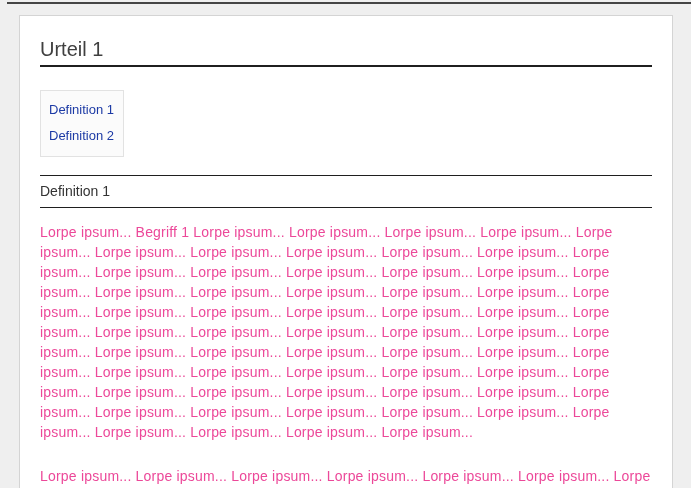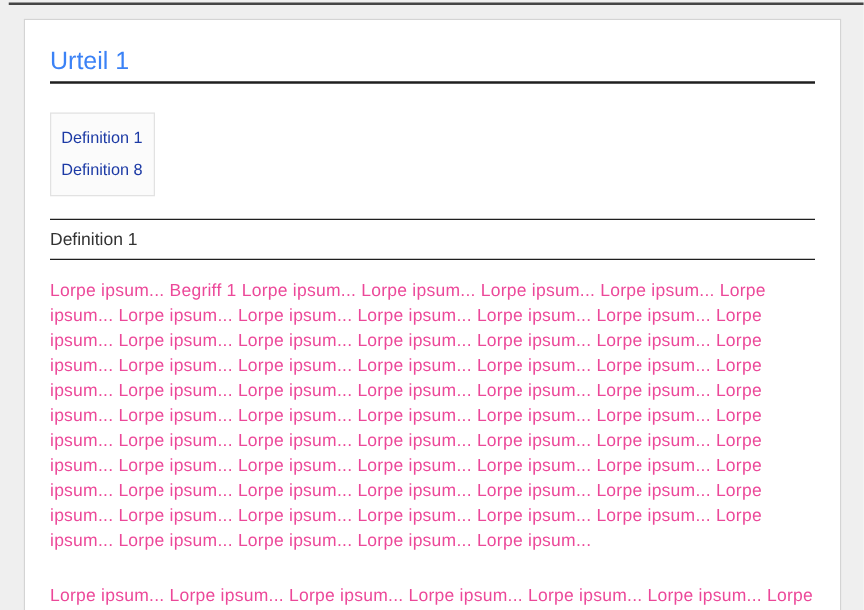--- a/index.html
+++ b/index.html
@@ -30,21 +30,21 @@
     padding: 21px 20px 40px 20px;
     background: #ffffff;
     border: 1px solid #d4d4d4;
     min-height: 700px;
   }
   h1.page-title {
     margin: 0;
     font-size: 20px;
     line-height: 24px;
     font-weight: 400;
-    color: #3b82f6;
+    color: #404040;
     padding-bottom: 4px;
     border-bottom: 2px solid #1f1f1f;
   }
   .toc-box {
     margin-top: 23px;
     width: fit-content;
     min-width: 62px;
     background: #fbfbfb;
     border: 1px solid #e2e2e2;
     padding: 12px 9px 13px 8px;
@@ -85,21 +85,21 @@
 <body>
 
 <div class="top-edge"></div>
 
 <div class="card">
 
   <h1 class="page-title">Urteil 1</h1>
 
   <nav class="toc-box">
     <a href="#">Definition 1</a>
-    <a href="#">Definition 8</a>
+    <a href="#">Definition 2</a>
   </nav>
 
   <h2 class="section-heading">Definition 1</h2>
 
   <p class="body-text">Lorpe ipsum... Begriff 1 Lorpe ipsum... Lorpe ipsum... Lorpe ipsum... Lorpe ipsum... Lorpe ipsum... Lorpe ipsum... Lorpe ipsum... Lorpe ipsum... Lorpe ipsum... Lorpe ipsum... Lorpe ipsum... Lorpe ipsum... Lorpe ipsum... Lorpe ipsum... Lorpe ipsum... Lorpe ipsum... Lorpe ipsum... Lorpe ipsum... Lorpe ipsum... Lorpe ipsum... Lorpe ipsum... Lorpe ipsum... Lorpe ipsum... Lorpe ipsum... Lorpe ipsum... Lorpe ipsum... Lorpe ipsum... Lorpe ipsum... Lorpe ipsum... Lorpe ipsum... Lorpe ipsum... Lorpe ipsum... Lorpe ipsum... Lorpe ipsum... Lorpe ipsum... Lorpe ipsum... Lorpe ipsum... Lorpe ipsum... Lorpe ipsum... Lorpe ipsum... Lorpe ipsum... Lorpe ipsum... Lorpe ipsum... Lorpe ipsum... Lorpe ipsum... Lorpe ipsum... Lorpe ipsum... Lorpe ipsum... Lorpe ipsum... Lorpe ipsum... Lorpe ipsum... Lorpe ipsum... Lorpe ipsum... Lorpe ipsum... Lorpe ipsum... Lorpe ipsum... Lorpe ipsum... Lorpe ipsum... Lorpe ipsum... Lorpe ipsum... Lorpe ipsum... Lorpe ipsum... Lorpe ipsum...</p>
 
   <p class="body-text">Lorpe ipsum... Lorpe ipsum... Lorpe ipsum... Lorpe ipsum... Lorpe ipsum... Lorpe ipsum... Lorpe ipsum... Lorpe ipsum... Lorpe ipsum... Lorpe ipsum... Lorpe ipsum... Lorpe ipsum... Lorpe ipsum... Lorpe ipsum...</p>
 
 </div>
 

